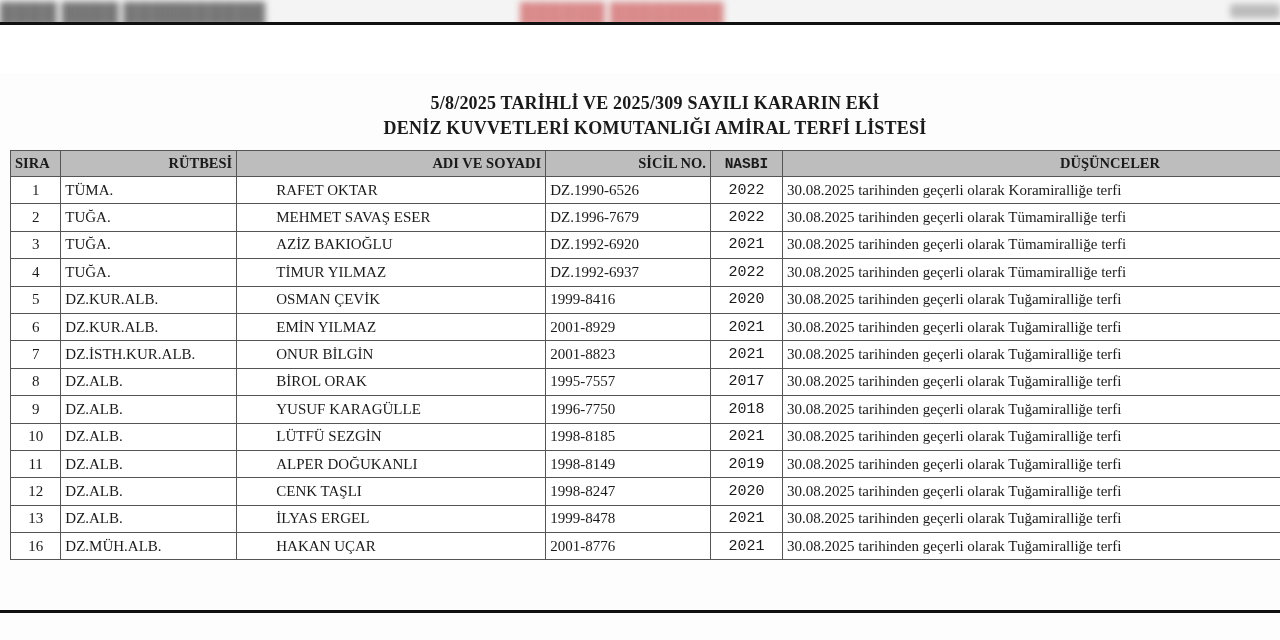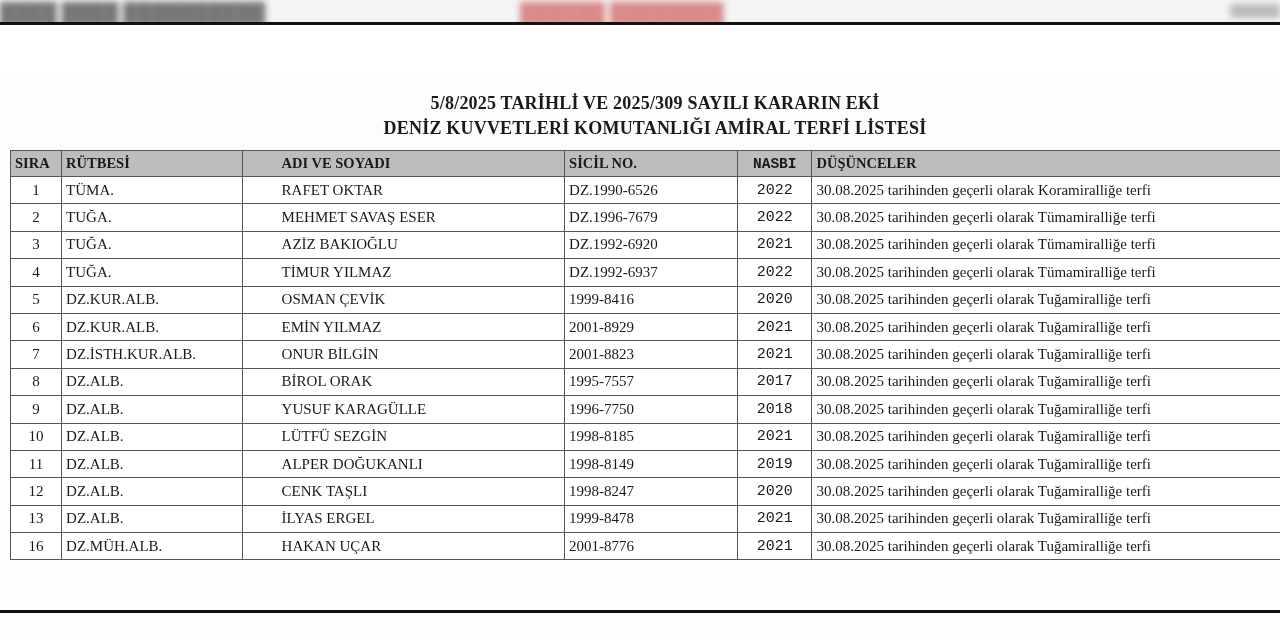--- a/index.html
+++ b/index.html
@@ -19,22 +19,22 @@
   th, td { border:1px solid #555; height:26.4px; padding:0 4px; white-space:nowrap; overflow:hidden; }
   th { background:#bdbdbd; font-weight:bold; font-size:14.5px; height:25px; }
   td { background:#ffffff; }
   .c-sira { width:44px; text-align:left; }
   .c-rutbe { width:182px; }
   .c-ad { width:310px;padding-left:39px; }
   .c-sicil { width:183px; }
   .c-nasbi { width:71px; text-align:center;font-family:Liberation Mono, monospace; }
   .c-dus { width:434px; border-right:none; }
   td.c-sira, td.c-nasbi { text-align:center; }
-  th.c-rutbe, th.c-ad, th.c-sicil, th.c-dus { text-align:left; }
-  .c-dus-hdr { padding-right:60px; }
+  th.c-rutbe, th.c-ad, th.c-sicil, th.c-dus { text-align:right; }
+  .c-dus-hdr { padding-right:120px; }
 </style>
 </head>
 <body>
 
 <div class="topstrip">
   <div class="blur-text blur-left">████ ████ ██████████</div>
   <div class="blur-text blur-mid">██████ ████████</div>
   <div class="blur-text blur-right"></div>
 </div>
 <div class="rule-top"></div>

